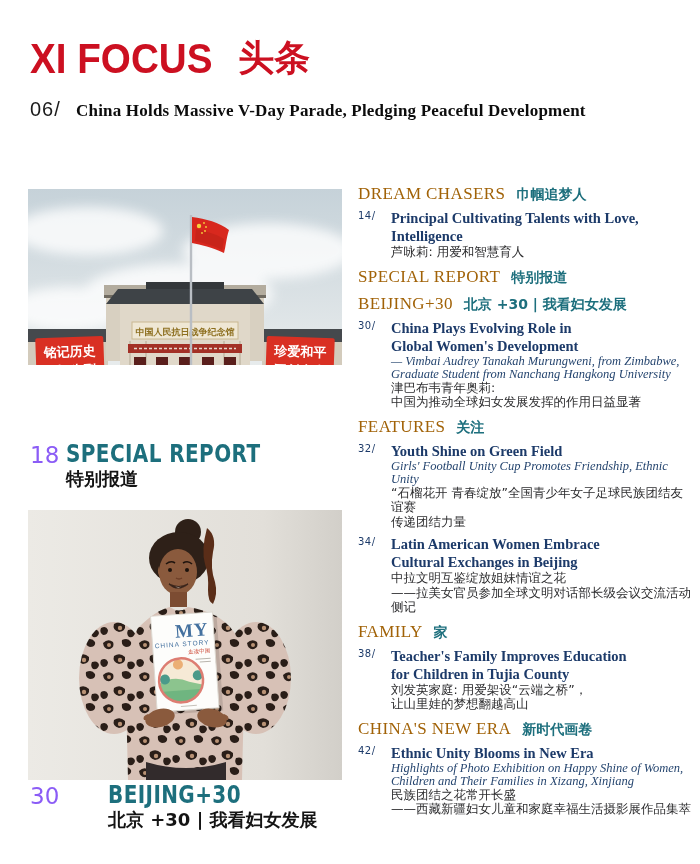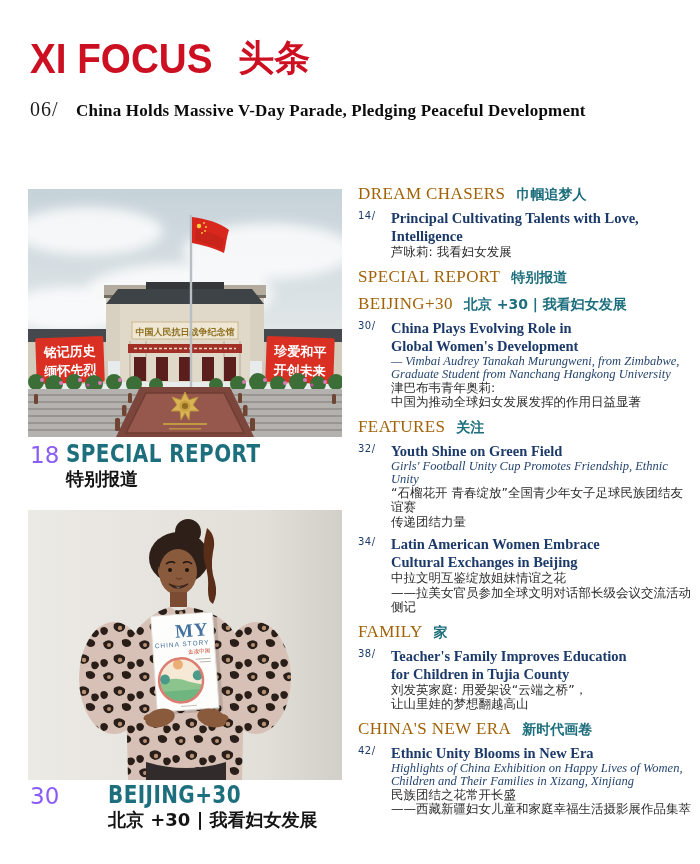--- a/index.html
+++ b/index.html
@@ -9,27 +9,27 @@
   
   .h1 { position:absolute; left:30px; top:34px; white-space:nowrap; }
   .h1-en { display:inline-block; font-family:"Liberation Sans", sans-serif; font-weight:900;
            font-size:42px; color:#cc1021; letter-spacing:0px; transform:scaleX(.92); transform-origin:left; }
   .h1-zh { display:inline-block; font-family:"DejaVu Sans", sans-serif; font-weight:bold;
            font-size:36px; color:#cc1021; margin-left:10px; vertical-align:3px; }
 
   
   .top-entries { position:absolute; left:30px; top:98px; width:660px; }
   .top-entry { display:flex; align-items:baseline; margin-bottom:19px; }
-  .top-num { font-family:Liberation Serif, serif; font-weight:400; font-size:20px;
+  .top-num { font-family:Liberation Sans, sans-serif; font-weight:400; font-size:20px;
              color:#1c1c1c; width:46px; flex:none; letter-spacing:1px; }
   .top-title { font-weight:bold; font-size:17px; color:#0c0c0c; letter-spacing:.2px; }
 
   
   .photo { position:absolute; left:28px; width:314px; overflow:hidden; background:#ddd; }
-  .photo1 { top:189px; height:248px; }
+  .photo1 { top:189px; height:176px; }
   .photo2 { top:510px; height:270px; }
   .photo svg { display:block; }
   .cap { position:absolute; left:30px; display:flex; align-items:flex-start; }
   .cap1 { top:441px; }
   .cap2 { top:782px;gap:42px; }
   .cap-num { font-family:"DejaVu Sans", sans-serif; font-weight:500; font-size:23px;
              color:#8b5cf6; width:36px; flex:none; margin-top:1px; }
   .cap-en { display:block; font-family:"DejaVu Sans", sans-serif; font-weight:800; font-size:25px;
             color:#1d6f7d; letter-spacing:.5px; transform:scaleX(.8); transform-origin:left;
             white-space:nowrap; line-height:26px; }
@@ -314,21 +314,21 @@
     </span>
   </div>
 
   <div class="toc">
       <div class="sec">
         <div class="sec-head"><span class="sec-head-en">DREAM CHASERS</span><span class="sec-head-zh">巾帼追梦人</span></div>
         <div class="entry">
           <span class="entry-num">14/</span>
           <div class="entry-body">
             <div class="title-line">Principal Cultivating Talents with Love, Intelligence</div>
-            <div class="zh-line">芦咏莉: 我看妇女发展</div>
+            <div class="zh-line">芦咏莉: 用爱和智慧育人</div>
           </div>
         </div>
       </div>
       <div class="sec">
         <div class="sec-head"><span class="sec-head-en">SPECIAL REPORT</span><span class="sec-head-zh">特别报道</span></div>
       </div>
       <div class="sec">
         <div class="sec-head"><span class="sec-head-en">BEIJING+30</span><span class="sec-head-zh">北京 +30 | 我看妇女发展</span></div>
         <div class="entry">
           <span class="entry-num">30/</span>
@@ -374,21 +374,21 @@
             <div class="zh-line">让山里娃的梦想翻越高山</div>
           </div>
         </div>
       </div>
       <div class="sec">
         <div class="sec-head"><span class="sec-head-en">CHINA'S NEW ERA</span><span class="sec-head-zh">新时代画卷</span></div>
         <div class="entry">
           <span class="entry-num">42/</span>
           <div class="entry-body">
             <div class="title-line">Ethnic Unity Blooms in New Era</div>
-            <div class="italic-line">Highlights of China Exhibition on Happy Lives of Women,</div>
+            <div class="italic-line">Highlights of Photo Exhibition on Happy Shine of Women,</div>
             <div class="italic-line">Children and Their Families in Xizang, Xinjiang</div>
             <div class="zh-line">民族团结之花常开长盛</div>
             <div class="zh-line">——西藏新疆妇女儿童和家庭幸福生活摄影展作品集萃</div>
           </div>
         </div>
       </div>
     </div>
 
 </div>
 

